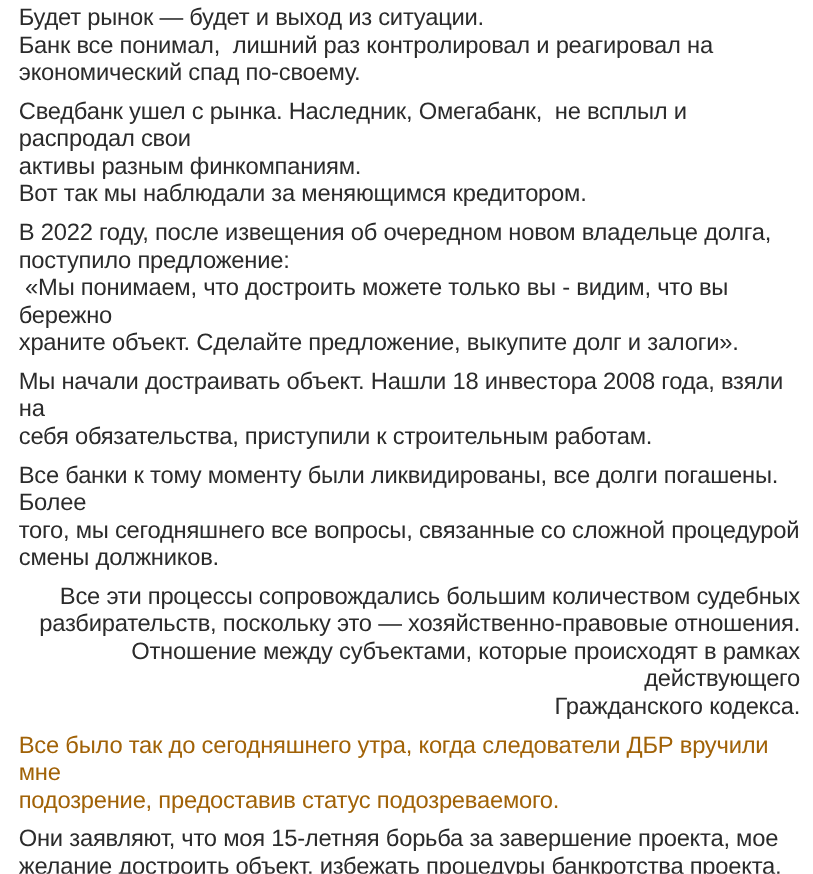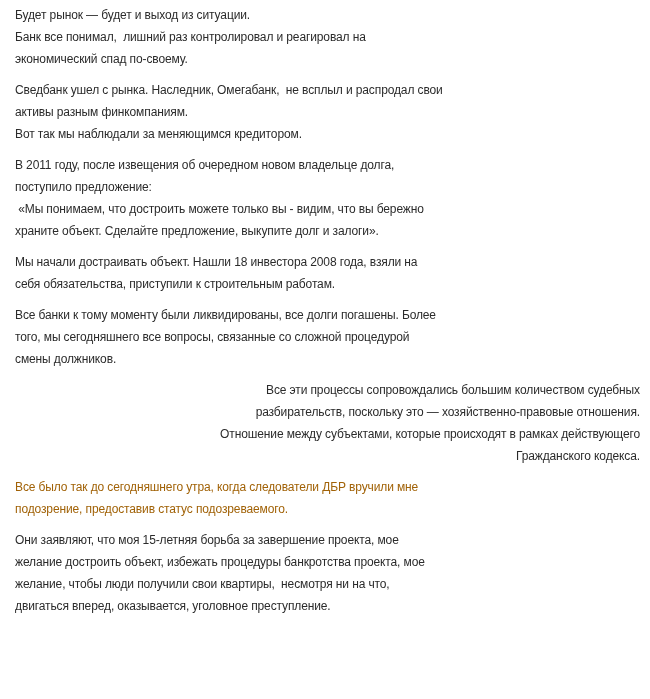--- a/index.html
+++ b/index.html
@@ -21,21 +21,21 @@
     box-sizing: border-box;
     padding: 4px 10px 0 15px;
   }
   .article {
     display: block;
   }
   .para {
     margin: 0 0 9px 0;
     padding: 0;
     color: #2b2b2b;
-    font-size: 12px;
+    font-size: 19px;
     line-height: 22px;
     font-weight: 400;
     letter-spacing: -0.01em;
     white-space: pre-wrap;
     word-wrap: break-word;
     text-align: left;
     font-stretch: semi-condensed;
   }
   .para:last-child {
     margin-bottom: 0;
@@ -45,21 +45,21 @@
 <body>
 
 <div class="page" style="background: rgb(255, 255, 255);">
   <div class="article">
     <p class="para" style="color: rgb(43, 43, 43);">Будет рынок — будет и выход из ситуации.
 Банк все понимал,  лишний раз контролировал и реагировал на
 экономический спад по-своему.</p>
     <p class="para" style="color: rgb(43, 43, 43);">Сведбанк ушел с рынка. Наследник, Омегабанк,  не всплыл и распродал свои
 активы разным финкомпаниям.
 Вот так мы наблюдали за меняющимся кредитором.</p>
-    <p class="para" style="color: rgb(43, 43, 43);">В 2011 году, после извещения об очередном новом владельце долга,
+    <p class="para" style="color: rgb(43, 43, 43);">В 2022 году, после извещения об очередном новом владельце долга,
 поступило предложение:
  «Мы понимаем, что достроить можете только вы - видим, что вы бережно
 храните объект. Сделайте предложение, выкупите долг и залоги».</p>
     <p class="para" style="color: rgb(43, 43, 43);">Мы начали достраивать объект. Нашли 18 инвестора 2008 года, взяли на
 себя обязательства, приступили к строительным работам.</p>
     <p class="para" style="color: rgb(43, 43, 43);">Все банки к тому моменту были ликвидированы, все долги погашены. Более
 того, мы сегодняшнего все вопросы, связанные со сложной процедурой
 смены должников.</p>
     <p class="para" style="color: rgb(43, 43, 43); text-align: right;">Все эти процессы сопровождались большим количеством судебных
 разбирательств, поскольку это — хозяйственно-правовые отношения.

